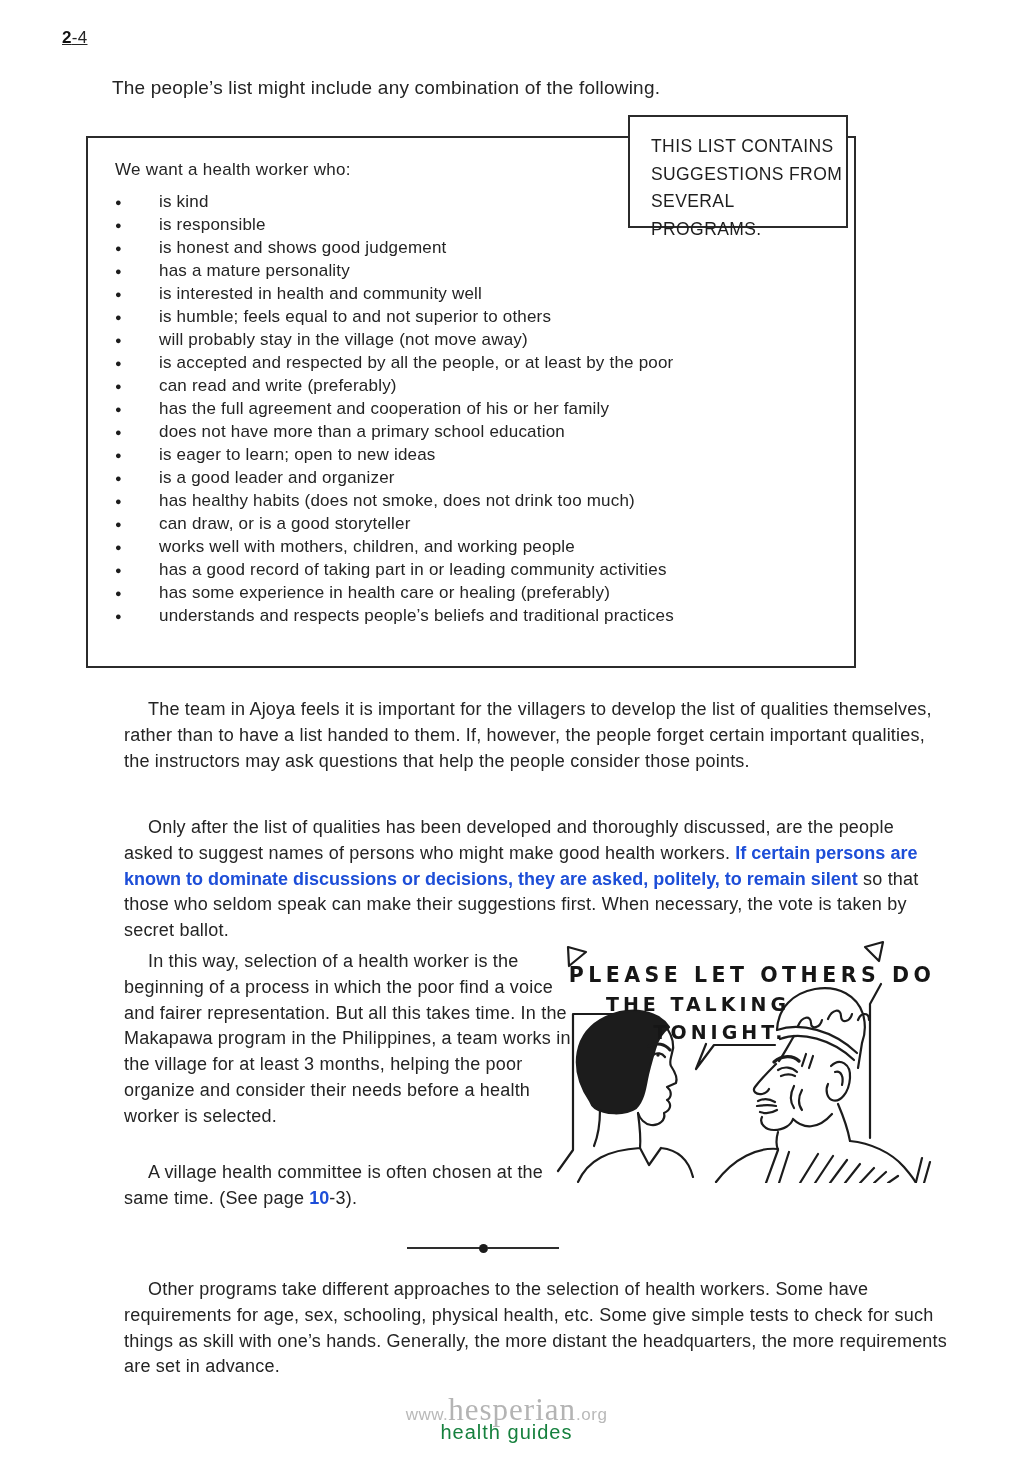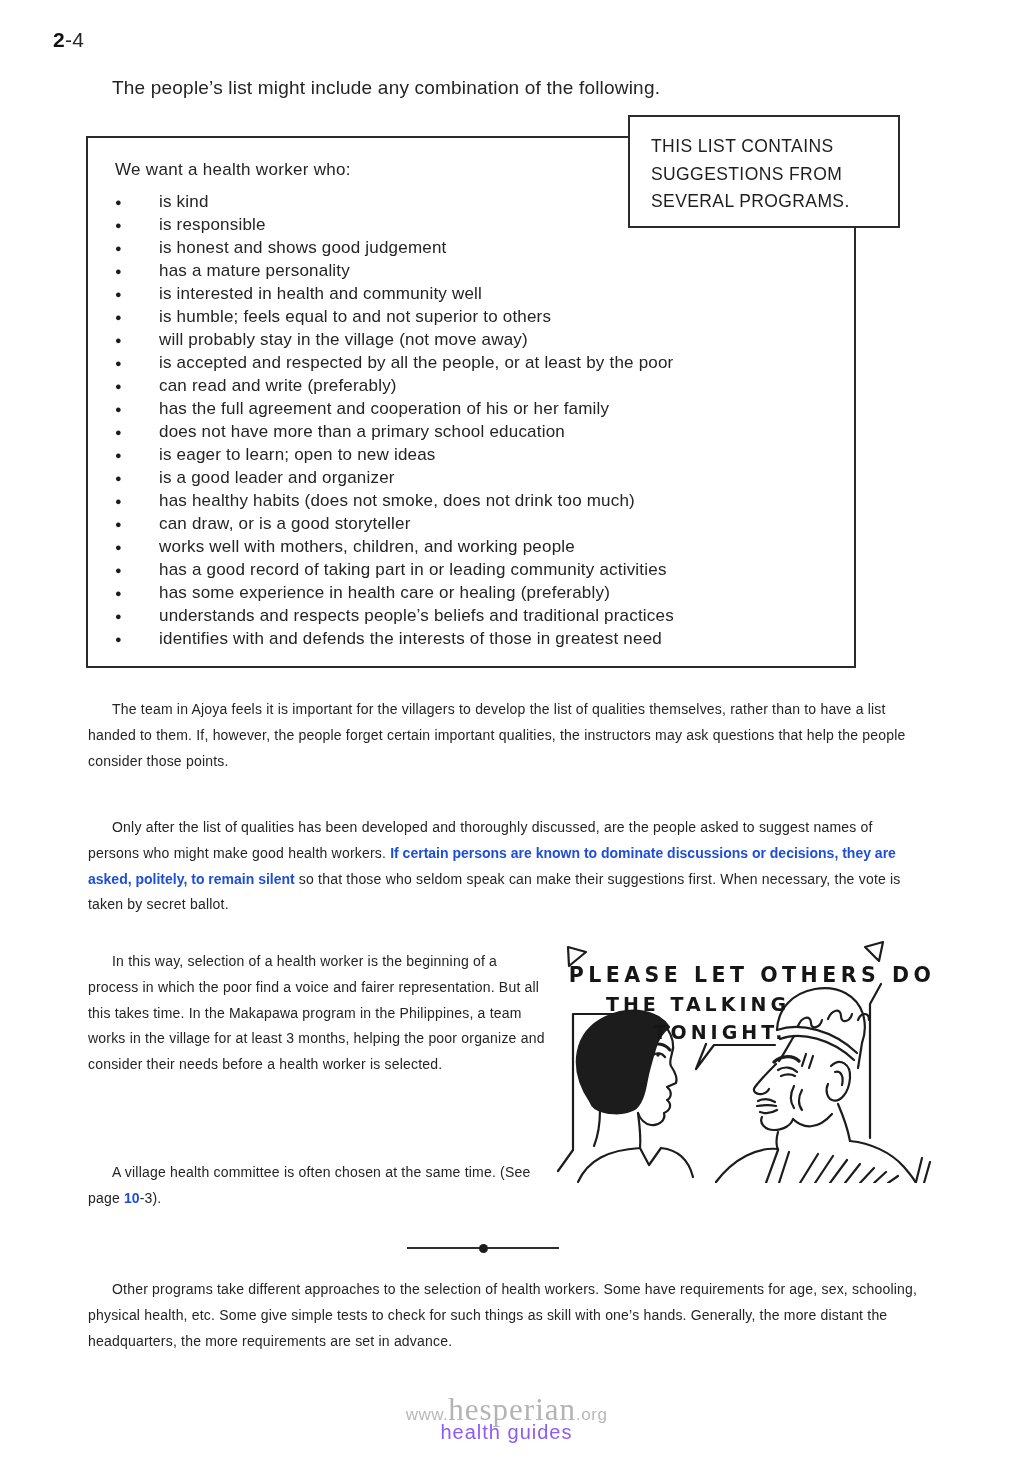--- a/index.html
+++ b/index.html
@@ -7,66 +7,66 @@
   .page {
     position: relative;
     width: 1013px;
     height: 1463px;
     background: #ffffff;
     font-family: "Liberation Sans", sans-serif;
     color: #242424;
     overflow: hidden;
     margin: 0 auto;
   }
-  .page-number { position:absolute; left:53px; top:28px; font-size:21px; letter-spacing:.3px; }
+  .page-number { position:absolute; left:62px; top:28px; font-size:17px; letter-spacing:.3px;text-decoration:underline; }
   .page-number b { font-weight:700; color:#111; }
   .intro { position:absolute; left:112px; top:77px; font-size:19px; letter-spacing:.2px; }
 
   .list-box {
     position:absolute; left:86px; top:136px; width:770px; height:532px;
     border:2px solid #2b2b2b; background:#fff;
   }
   .list-heading { position:absolute; left:27px; top:22px; font-size:17px; letter-spacing:.3px; }
   .qualities { position:absolute; left:27px; top:52px; list-style:none; }
   .qualities li {
     position:relative; padding-left:44px; font-size:17px; line-height:23px;
     letter-spacing:.2px; white-space:nowrap;
   }
   .qualities li::before {
     content:"●"; position:absolute; left:0; top:1px; font-size:11px; color:#1c1c1c;
   }
 
   .callout-box {
-    position:absolute; left:628px; top:115px; width:272px; height:113px;
+    position:absolute; left:628px; top:115px; width:220px; height:113px;
     border:2px solid #2b2b2b; background:#fff; z-index:3;
     padding:16px 0 0 21px;
   }
   .callout-box span { display:block; font-size:17.5px; line-height:27.5px; letter-spacing:.4px; color:#1e1e1e; }
 
-  .para { position:absolute; font-size:14px; line-height:25.8px; letter-spacing:.2px; text-indent:24px; }
+  .para { position:absolute; font-size:18px; line-height:25.8px; letter-spacing:.2px; text-indent:24px;margin-left:36px; }
   .para b { font-weight:700; color:#1d4ed8; letter-spacing:0; }
   .p1 { left:88px; top:697px; width:818px; }
   .p2 { left:88px; top:815px; width:822px; }
   .p3 { left:88px; top:949px; width:458px; }
   .p4 { left:88px; top:1160px; width:458px; }
   .p5 { left:88px; top:1277px; width:842px; }
 
   .illustration { position:absolute; left:548px; top:938px; width:450px; height:245px; z-index:1; }
   .speech-text { font-family:"DejaVu Sans", sans-serif; font-weight:700; fill:#161616; }
 
   .divider { position:absolute; left:407px; top:1243px; width:152px; height:10px;
              display:flex; align-items:center; justify-content:center; }
   .divider-line { flex:1; height:2.5px; background:#2e2e2e; }
   .divider-dot { width:9px; height:9px; border-radius:50%; background:#1c1c1c; margin:0 -1px; }
 
   .footer { position:absolute; left:0; top:1392px; width:100%; text-align:center; color:#b9b9b9; }
   .footer .line1 { white-space:nowrap; }
   .footer .www, .footer .org { font-size:17px; letter-spacing:.5px; }
   .footer .brand { font-family:"Liberation Serif", serif; font-size:31px; letter-spacing:1px; color:#b4b4b4; }
-  .footer .tagline { font-size:20px; letter-spacing:1px; margin-top:-7px; color:#8b5cf6; }
+  .footer .tagline { font-size:20px; letter-spacing:1px; margin-top:-7px; color:#15803d; }
 </style>
 </head>
 <body>
 
 <div class="page">
 
   <div class="page-number"><b>2</b><span>-4</span></div>
 
   <div class="intro">The people’s list might include any combination of the following.</div>
 
@@ -85,21 +85,20 @@
       <li>has the full agreement and cooperation of his or her family</li>
       <li>does not have more than a primary school education</li>
       <li>is eager to learn; open to new ideas</li>
       <li>is a good leader and organizer</li>
       <li>has healthy habits (does not smoke, does not drink too much)</li>
       <li>can draw, or is a good storyteller</li>
       <li>works well with mothers, children, and working people</li>
       <li>has a good record of taking part in or leading community activities</li>
       <li>has some experience in health care or healing (preferably)</li>
       <li>understands and respects people’s beliefs and traditional practices</li>
-      <li>identifies with and defends the interests of those in greatest need</li>
     </ul>
   </div>
 
   <div class="callout-box">
     <span>THIS LIST CONTAINS</span>
     <span>SUGGESTIONS FROM</span>
     <span>SEVERAL PROGRAMS.</span>
   </div>
 
   <p class="para p1">The team in Ajoya feels it is important for the villagers to develop the list of qualities themselves, rather than to have a list handed to them. If, however, the people forget certain important qualities, the instructors may ask questions that help the people consider those points.</p>

